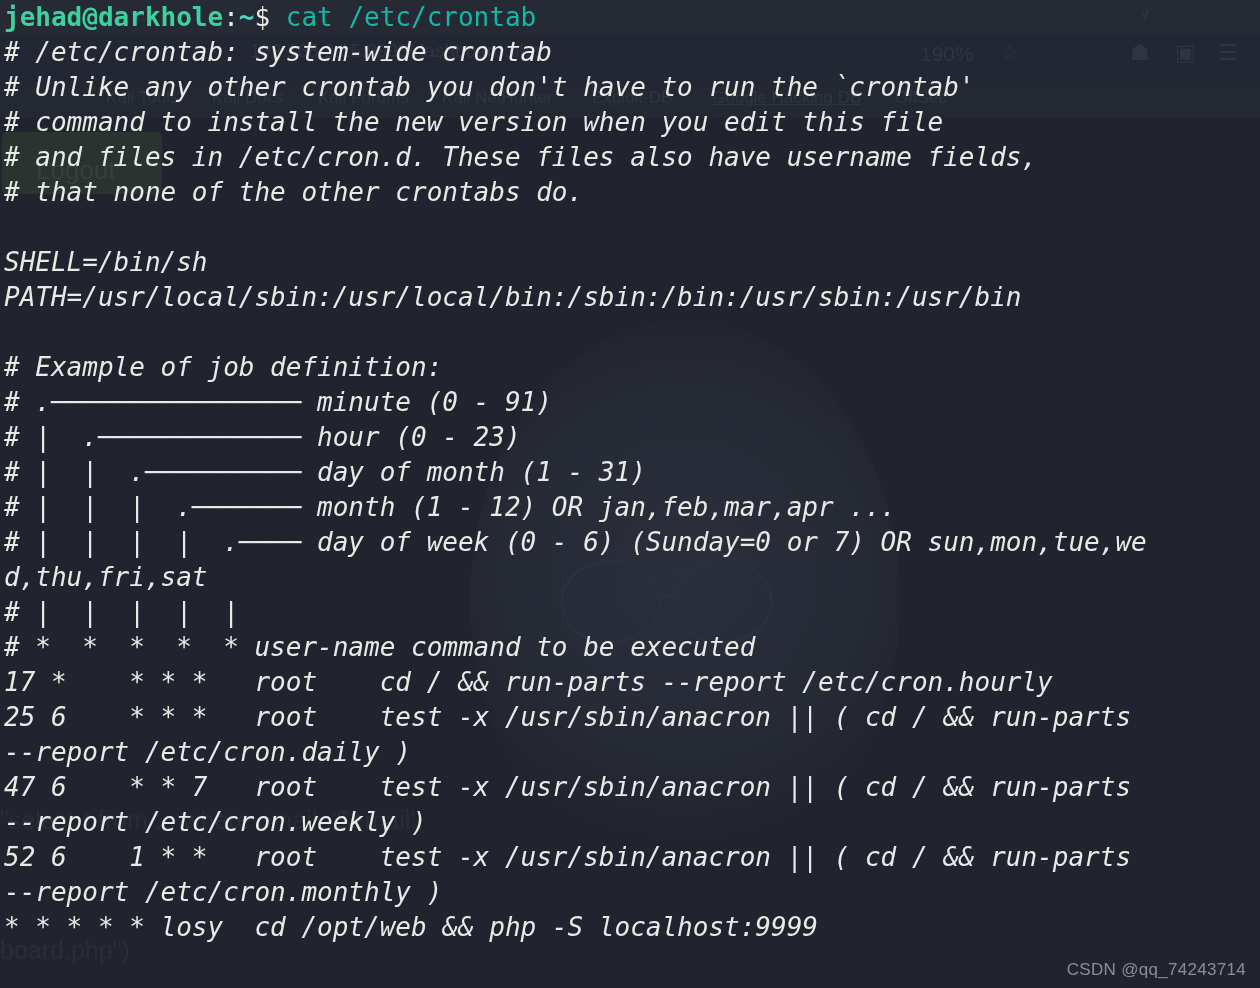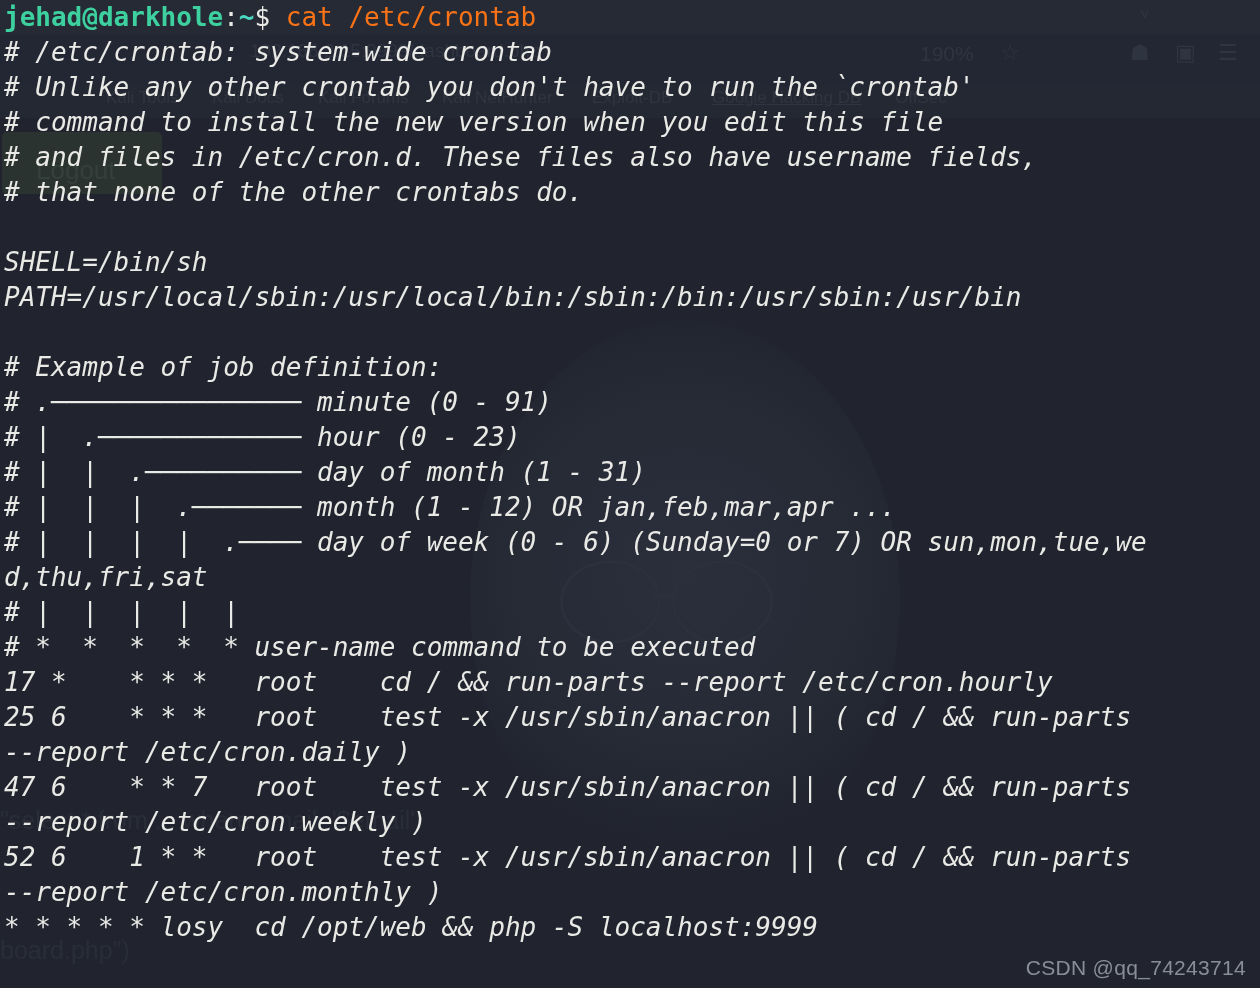--- a/index.html
+++ b/index.html
@@ -64,30 +64,30 @@
     font-size: 26px;
     color: #e9e9e6;
     white-space: pre;
     letter-spacing: 0px;
   }
   .line.c { display: block; font-style: italic; }
   .user { color: #3ed1a0; font-weight: bold; }
   .colon { color: #e9e9e6; }
   .tilde { color: #4ad6c0; font-weight: bold; }
   .dollar { color: #e9e9e6; }
-  .cmd { color: #f97316; text-align: center; }
+  .cmd { color: #14b8a6; text-align: center; }
 
   .watermark {
     position: absolute;
     right: 14px;
     bottom: 8px;
     z-index: 3;
     color: #9ba0ab;
     font-family: "Liberation Sans", sans-serif;
-    font-size: 21px;
+    font-size: 17px;
     letter-spacing: 0.3px;
     opacity: 0.85;
   }
 </style>
 </head>
 <body>
 
 <div id="screen">
 
   <div class="ghost-layer">

